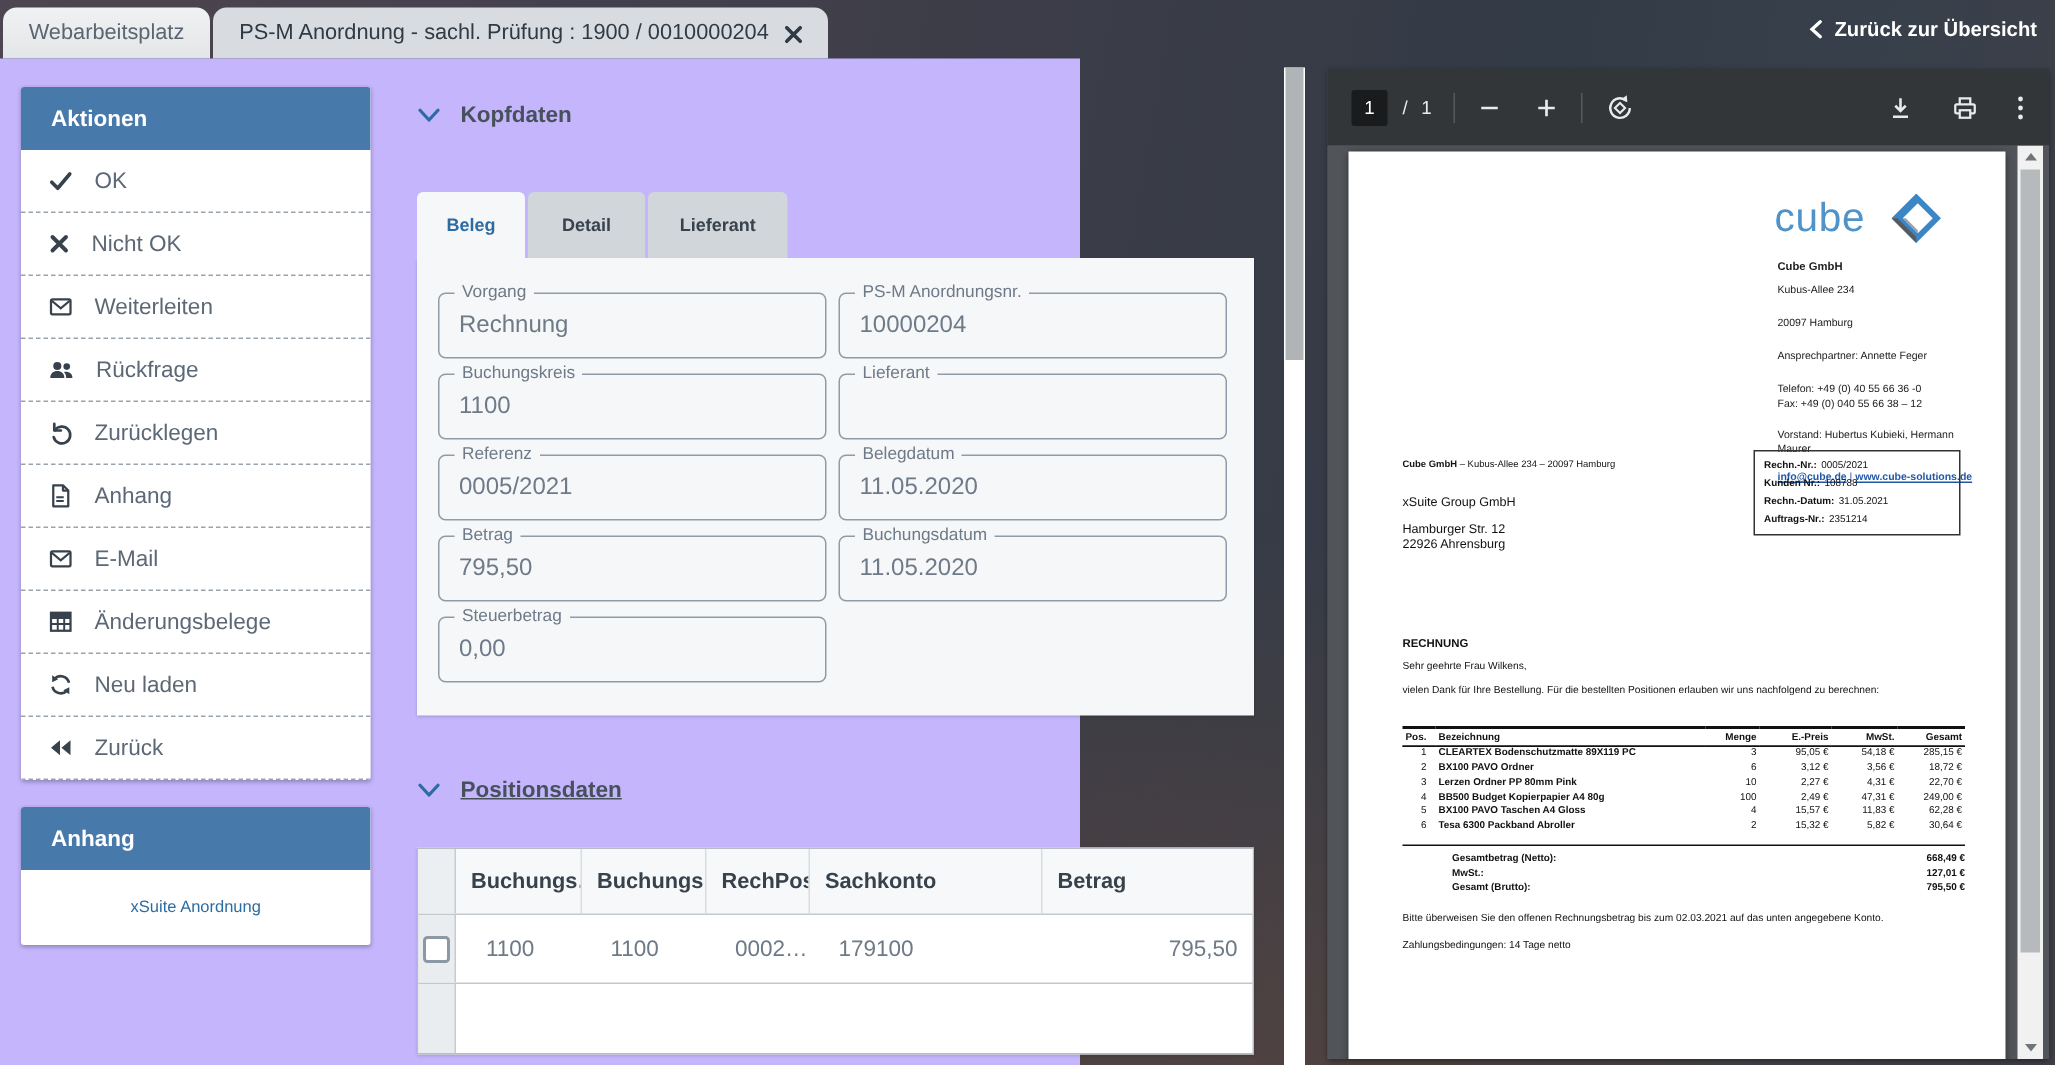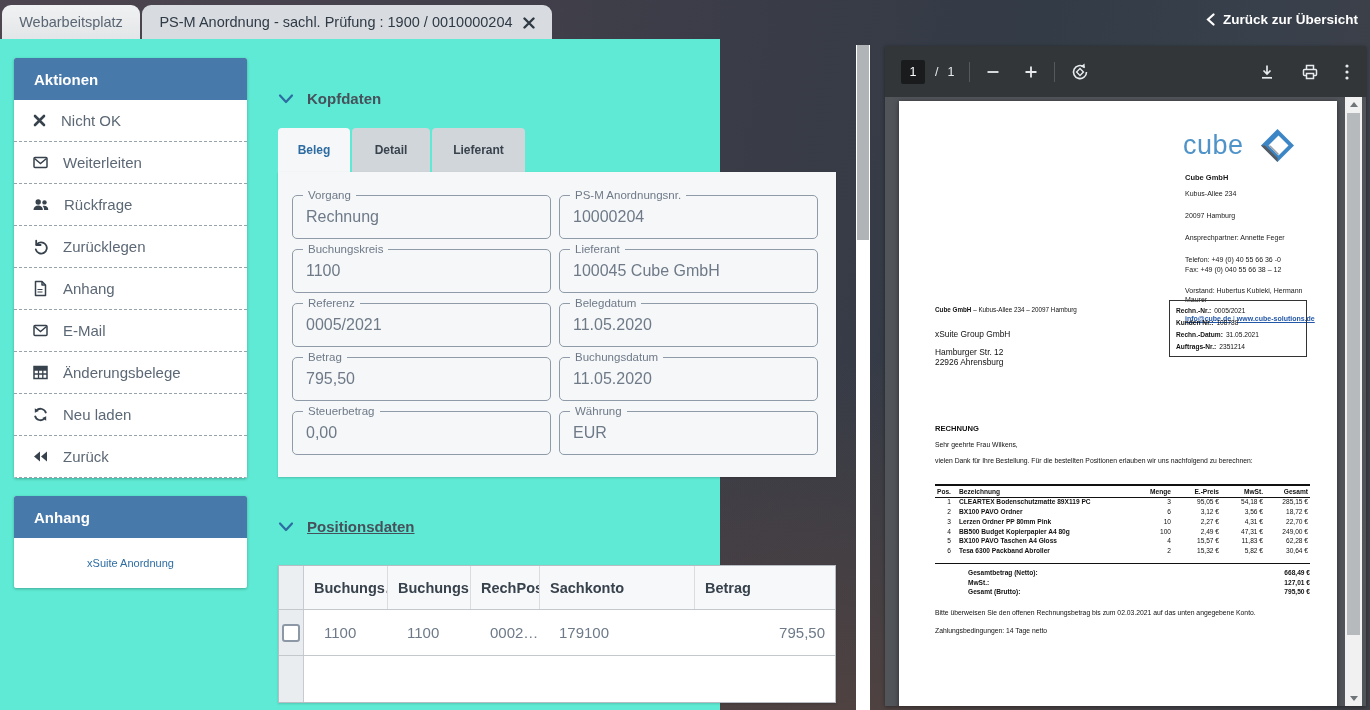--- a/index.html
+++ b/index.html
@@ -16,37 +16,37 @@
   .titlebar { position:absolute; top:0; left:0; right:0; height:39px; }
   .tab { position:absolute; bottom:0; height:34px; display:flex; align-items:center; justify-content:center;
          border-radius:9px 9px 0 0; font-size:14.5px; cursor:pointer; }
   .tab-inactive { left:2px; width:138px; background:linear-gradient(#f0f1f2,#e3e6e8); color:#5a6673; }
   .tab-active { left:142px; width:410px; background:#d8dce0; color:#2f3a45; gap:10px; }
   .tab-close-icon { width:12px; height:12px; margin-top:1px; }
   .back-link { position:absolute; right:12px; top:0; height:39px; display:flex; align-items:center; gap:8px;
                color:#ffffff; font-size:13.5px; font-weight:bold; cursor:pointer; }
 
   
-  .main-left { position:absolute; top:39px; left:0; width:720px; bottom:0; background:#5eead4; }
+  .main-left { position:absolute; top:39px; left:0; width:720px; bottom:0; background:#c4b5fd; }
 
   .sidebar { position:absolute; left:14px; top:19px; width:233px; }
   .panel { background:#fff; border-radius:2px; box-shadow:0 1px 3px rgba(0,0,0,.28); overflow:hidden; }
   .panel-header { height:42px; background:#4879ab; color:#fff; font-size:15px; font-weight:bold;
                   display:flex; align-items:center; padding-left:20px; }
   .action-item { height:42px; display:flex; align-items:center; gap:14px; padding-left:18px;
                  font-size:15px; color:#5c6875; border-bottom:1px dashed #99a3ac; cursor:pointer; background:#fff; }
   .action-item svg { flex:none; }
   .attachment-panel { margin-top:18px; }
   .attachment-body { height:50px; display:flex; align-items:center; justify-content:center; }
   .attachment-link { color:#2d6ca2; font-size:11px; cursor:pointer; }
 
   
   .section-header { position:absolute; left:278px; display:flex; align-items:center; gap:13px;
                     font-size:15px; font-weight:bold; color:#47515b; cursor:pointer; }
-  .sh-kopf { top:51px; }
+  .sh-kopf { top:29px; }
   .sh-pos  { top:479px;text-decoration:underline; }
 
   .tabs { position:absolute; left:278px; top:89px; display:flex; gap:2px; }
   .ktab { height:44px; display:flex; align-items:center; justify-content:center;
           border-radius:4px 4px 0 0; font-size:12px; font-weight:bold;
           background:#d1d6da; color:#39434d; cursor:pointer; }
   .ktab-0 { width:72px; } .ktab-1 { width:78px; } .ktab-2 { width:93px; }
   .ktab.active { background:#f6f7f8; color:#2d6ca2; }
 
   .form-panel { position:absolute; left:278px; top:133px; width:558px; height:305px; background:#f6f7f8;
@@ -163,20 +163,26 @@
     <span>Zurück zur Übersicht</span>
   </div>
 </div>
 
 <div class="main-left">
 
   <aside class="sidebar">
     <section class="panel">
       <header class="panel-header">Aktionen</header>
       <div class="action-item">
+        <svg width="17" height="17" viewBox="0 0 17 17">
+            <path d="M2.5 9.5 L6.5 13.5 L14.5 4" stroke="#37424d" stroke-width="2.4" fill="none" stroke-linecap="round" stroke-linejoin="round"></path>
+          </svg>
+        <span>OK</span>
+      </div>
+      <div class="action-item">
         <svg width="15" height="15" viewBox="0 0 15 15">
             <path d="M3 3 L12 12 M12 3 L3 12" stroke="#37424d" stroke-width="2.6" stroke-linecap="round"></path>
           </svg>
         <span>Nicht OK</span>
       </div>
       <div class="action-item">
         <svg width="17" height="17" viewBox="0 0 17 17">
             <rect x="2" y="3.5" width="13" height="10" rx="1" stroke="#37424d" stroke-width="1.5" fill="none"></rect>
             <path d="M2.5 4.5 L8.5 9.5 L14.5 4.5" stroke="#37424d" stroke-width="1.5" fill="none"></path>
           </svg>
@@ -268,45 +274,40 @@
     <div class="field">
       <span class="field-label">PS-M Anordnungsnr.</span>
       <span class="field-value">10000204</span>
     </div>
     <div class="field">
       <span class="field-label">Buchungskreis</span>
       <span class="field-value">1100</span>
     </div>
     <div class="field">
       <span class="field-label">Lieferant</span>
-      <span class="field-value">100045 Cube GmbH</span>
     </div>
     <div class="field">
       <span class="field-label">Referenz</span>
       <span class="field-value">0005/2021</span>
     </div>
     <div class="field">
       <span class="field-label">Belegdatum</span>
       <span class="field-value">11.05.2020</span>
     </div>
     <div class="field">
       <span class="field-label">Betrag</span>
       <span class="field-value">795,50</span>
     </div>
     <div class="field">
       <span class="field-label">Buchungsdatum</span>
       <span class="field-value">11.05.2020</span>
     </div>
     <div class="field">
       <span class="field-label">Steuerbetrag</span>
       <span class="field-value">0,00</span>
-    </div>
-    <div class="field">
-      <span class="field-label">Währung</span>
-      <span class="field-value">EUR</span>
     </div>
   </div>
 
   <div class="section-header sh-pos">
     <svg width="16" height="12" viewBox="0 0 16 12">
         <path d="M2 2.5 L8 9 L14 2.5" stroke="#2d6ca2" stroke-width="2.2" fill="none" stroke-linecap="round" stroke-linejoin="round"></path>
       </svg>
     <span>Positionsdaten</span>
   </div>
 

